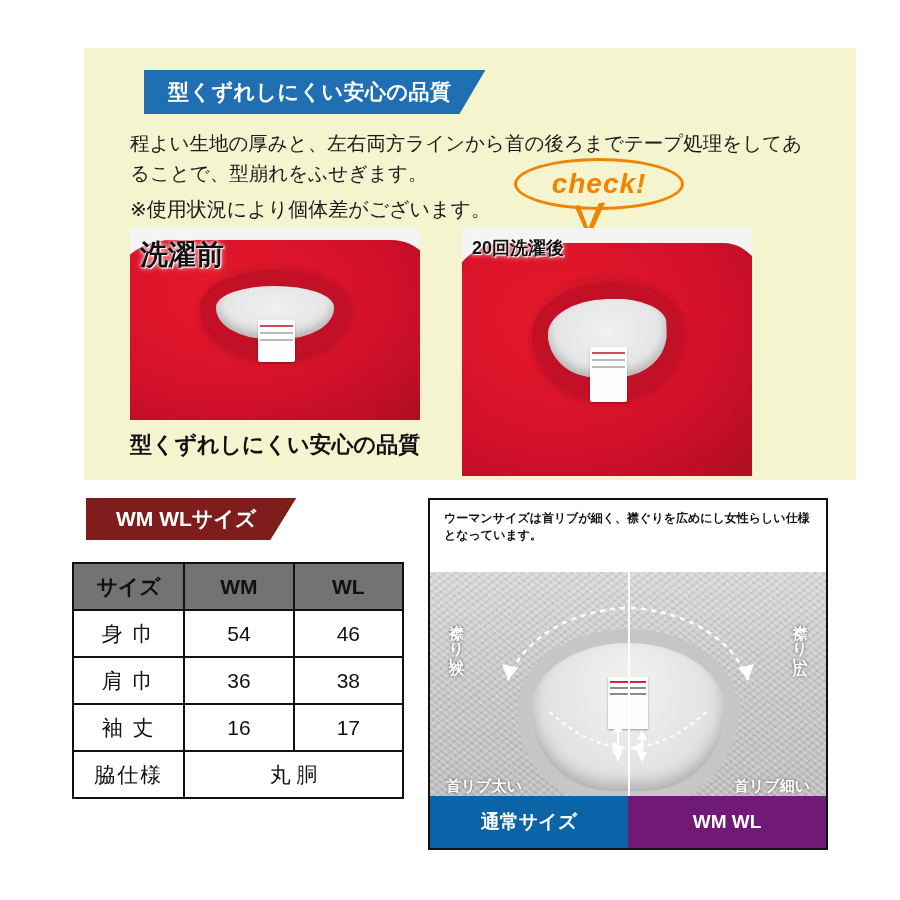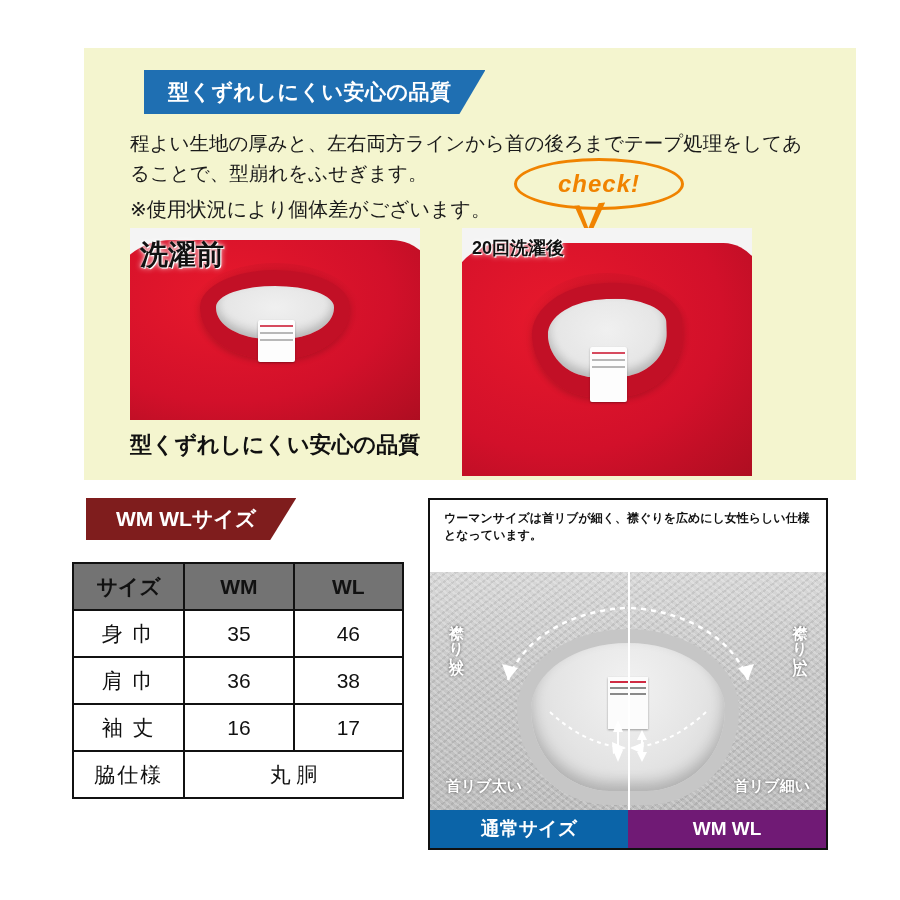--- a/index.html
+++ b/index.html
@@ -61,21 +61,21 @@
     border: 3px solid #f08300;
     border-radius: 50%;
     background: transparent;
   }
   .check-bubble .ctext {
     position: absolute;
     left: 0; top: 0;
     width: 170px; height: 52px;
     display: flex; align-items: center; justify-content: center;
     color: #f08300;
-    font-size: 24px;
+    font-size: 28px;
     font-weight: bold;
     font-style: italic;
     letter-spacing: 1px;
   }
   .check-bubble .tail {
     position: absolute;
     left: 62px; top: 46px;
     width: 0; height: 0;
     border-left: 11px solid transparent;
     border-right: 20px solid transparent;
@@ -276,21 +276,21 @@
     text-shadow: 0 0 3px rgba(0,0,0,.55);
   }
   .ph-label.vert {
     writing-mode: vertical-rl;
     font-size: 15px;
     line-height: 1.1;
   }
   .footer-tabs {
     position: absolute;
     left: 0; bottom: 0;
-    width: 100%; height: 38px;
+    width: 100%; height: 52px;
     display: flex;
   }
   .footer-tabs .tab {
     flex: 1;
     display: flex; align-items: center; justify-content: center;
     color: #fff;
     font-size: 19px;
     font-weight: bold;
   }
   .tab-normal { background: #0b64a8; }
@@ -348,21 +348,21 @@
   <thead>
     <tr>
       <th>サイズ</th>
       <th>WM</th>
       <th>WL</th>
     </tr>
   </thead>
   <tbody>
     <tr>
       <td class="rowhead">身 巾</td>
-      <td class="val">35</td>
+      <td class="val">54</td>
       <td class="val">46</td>
     </tr>
     <tr>
       <td class="rowhead">肩 巾</td>
       <td class="val">36</td>
       <td class="val">38</td>
     </tr>
     <tr>
       <td class="rowhead">袖 丈</td>
       <td class="val">16</td>

